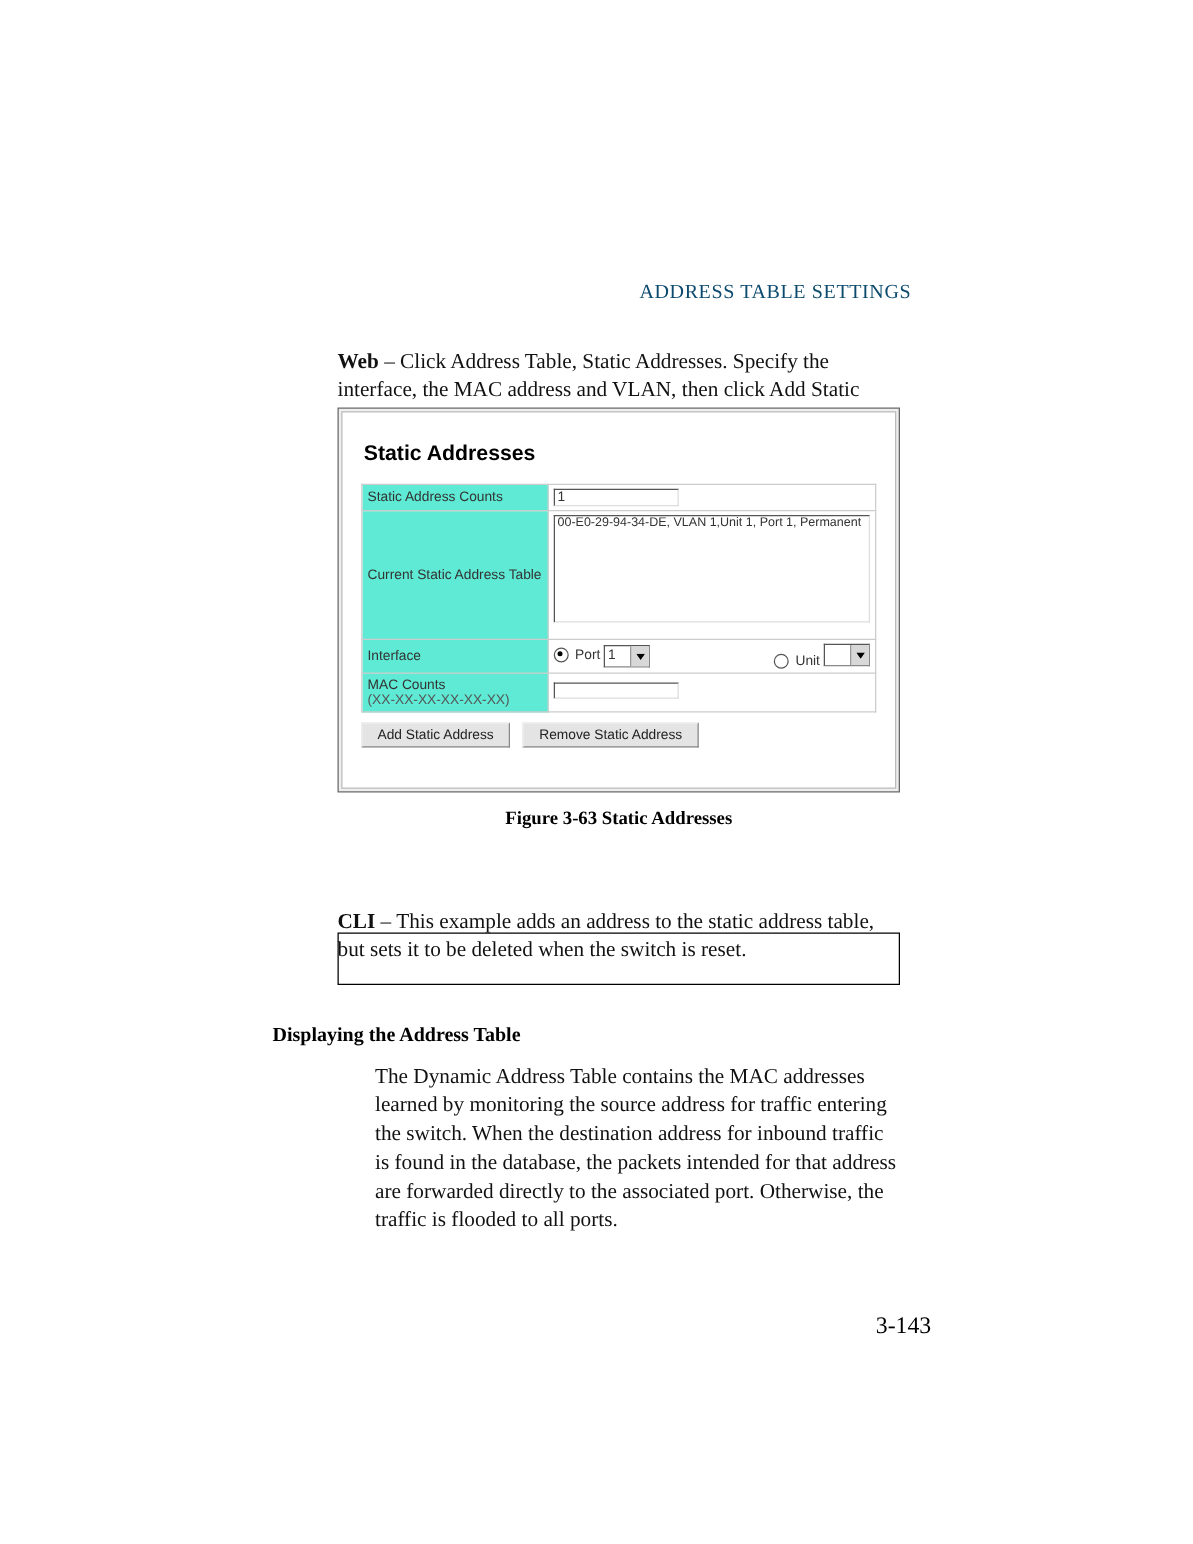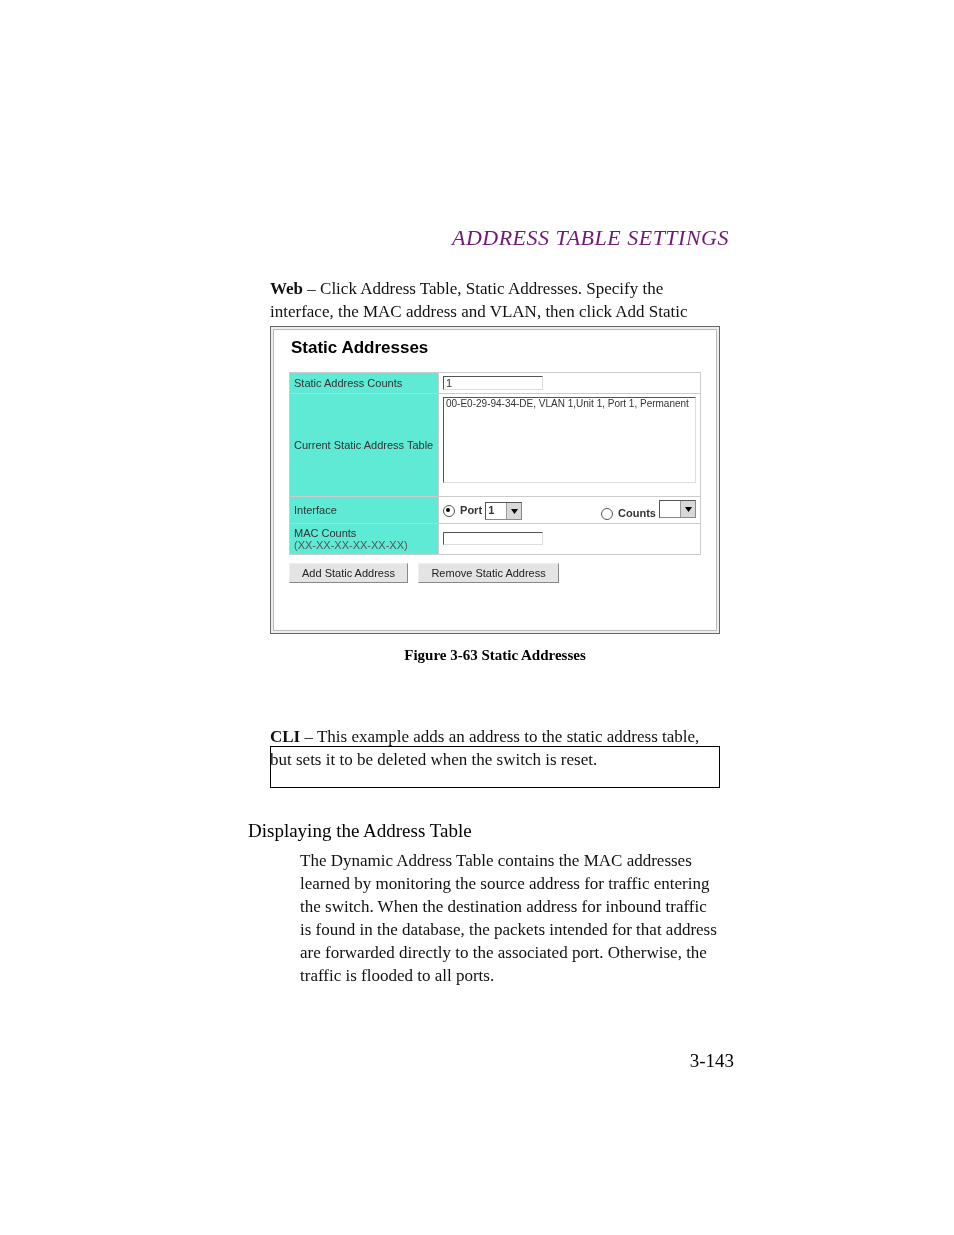--- a/index.html
+++ b/index.html
@@ -12,25 +12,24 @@
   .page {
     width: 954px;
     height: 1235px;
     position: relative;
     box-sizing: border-box;
   }
   .header-title {
     position: absolute;
     top: 225px;
     right: 225px;
-    font-style: italic;
     font-variant: small-caps;
-    font-size: 22px;
+    font-size: 16px;
     letter-spacing: 0.5px;
-    color: #701a75;
+    color: #0c4a6e;
   }
   .para {
     position: absolute;
     left: 270px;
     width: 450px;
     font-size: 17px;
     line-height: 1.35;
     color: #111;
   }
   .para .b { font-weight: bold; }
@@ -50,47 +49,47 @@
     top: 746px;
     left: 270px;
     width: 450px;
     height: 42px;
     border: 1px solid #000;
     box-sizing: border-box;
   }
   .section-heading {
     position: absolute;
     top: 820px;
-    left: 248px;
-    font-weight: normal;
-    font-size: 19px;
+    left: 218px;
+    font-weight: bold;
+    font-size: 16px;
   }
   .para3 { top: 850px; left: 300px; width: 420px; }
   .page-num {
     position: absolute;
     top: 1050px;
-    right: 220px;
+    right: 209px;
     font-size: 19px;
   }
 
   
   .gui {
     position: absolute;
     top: 326px;
     left: 270px;
     width: 450px;
     height: 308px;
     border: 1px solid #666;
     box-shadow: inset 0 0 0 2px #eee, inset 0 0 0 3px #bbb;
     box-sizing: border-box;
     font-family: Arial, Helvetica, sans-serif;
     background: #fff;
   }
   .gui-inner {
-    padding: 7px 18px 10px 18px;
+    padding: 22px 18px 10px 18px;
   }
   .gui-title {
     font-weight: bold;
     font-size: 17px;
     margin: 4px 0 14px 2px;
     color: #000;
   }
   .gui table.form {
     border-collapse: collapse;
     width: 100%;
@@ -170,21 +169,21 @@
     font-size: 11px;
     padding: 3px 12px;
     border: 1px solid #888;
     border-top-color: #eee;
     border-left-color: #eee;
     background: #e4e4e4;
     color: #222;
     margin: 8px 6px 0 0;
     cursor: pointer;
   }
-  .gui .ifcell { display: flex; justify-content: space-between; align-items: flex-end; font-weight: bold; }
+  .gui .ifcell { display: flex; justify-content: space-between; align-items: center; }
   .gui .subtext { font-size: 11px; color: #555; }
 </style>
 </head>
 <body>
 
 <div class="page">
 
   <div class="header-title">ADDRESS TABLE SETTINGS</div>
 
   <div class="para para1">
@@ -222,21 +221,21 @@
                   <span class="selval">1</span>
                   <span class="selbtn">
                     <svg viewBox="0 0 7 5">
                           <polygon points="0,0 7,0 3.5,5" fill="#000"></polygon>
                         </svg>
                   </span>
                 </span>
               </span>
               <span>
                 <span class="radio"></span>
-                <span>Counts</span>
+                <span>Unit</span>
                 <span class="select">
                   <span class="selval"></span>
                   <span class="selbtn">
                     <svg viewBox="0 0 7 5">
                           <polygon points="0,0 7,0 3.5,5" fill="#000"></polygon>
                         </svg>
                   </span>
                 </span>
               </span>
             </div>

